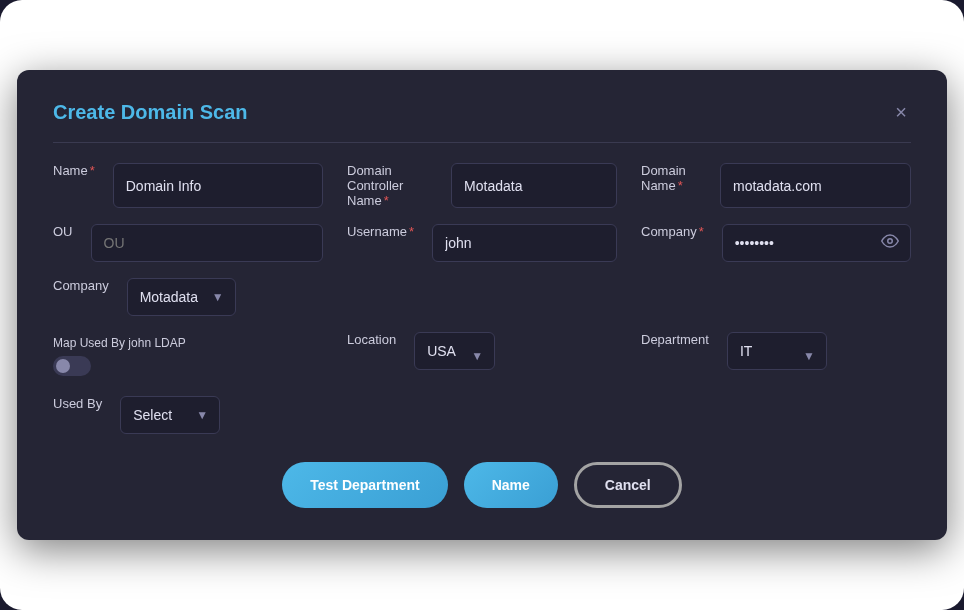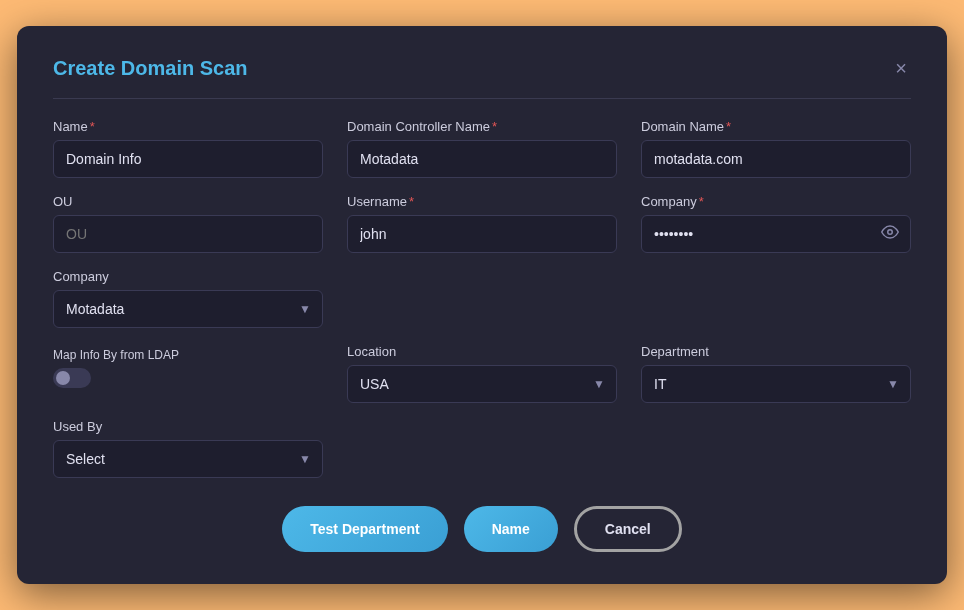--- a/index.html
+++ b/index.html
@@ -9,24 +9,25 @@
       display: flex;
       align-items: center;
       justify-content: center;
       min-height: 100vh;
       font-family: -apple-system, BlinkMacSystemFont, 'Segoe UI', sans-serif;
     }
 
     .modal-overlay {
       width: 964px;
       height: 610px;
-      background: #fdba74;
+      background: #ffffff;
       display: flex;
       align-items: center;
       justify-content: center;
+      border-radius: 22px;
     }
 
     .modal {
       background: #252535;
       border-radius: 12px;
       width: 930px;
       padding: 28px 36px 32px;
       position: relative;
       box-shadow: 0 10px 40px rgba(0,0,0,0.5);
     }
@@ -58,22 +59,21 @@
 
     .form-grid {
       display: grid;
       grid-template-columns: 1fr 1fr 1fr;
       gap: 16px 24px;
       margin-bottom: 8px;
     }
 
     .form-group {
       display: flex;
-      flex-direction: column;
-      gap: 6px;
+      gap: 18px;
     }
 
     label {
       color: #ccccdd;
       font-size: 13px;
       font-weight: 500;
     }
 
     label .required {
       color: #e05555;
@@ -288,21 +288,21 @@
           <span class="select-arrow">▼</span>
         </div>
       </div>
 
       <div></div>
       <div></div>
 
 
 
       <div class="toggle-section">
-        <div class="toggle-label">Map Info By from LDAP</div>
+        <div class="toggle-label">Map Used By john LDAP</div>
         <button class="toggle"></button>
       </div>
 
       <div class="form-group">
         <label>
           <span>Location</span>
         </label>
         <div class="select-wrapper">
           <select>
             <option value="USA" selected="">USA</option>

